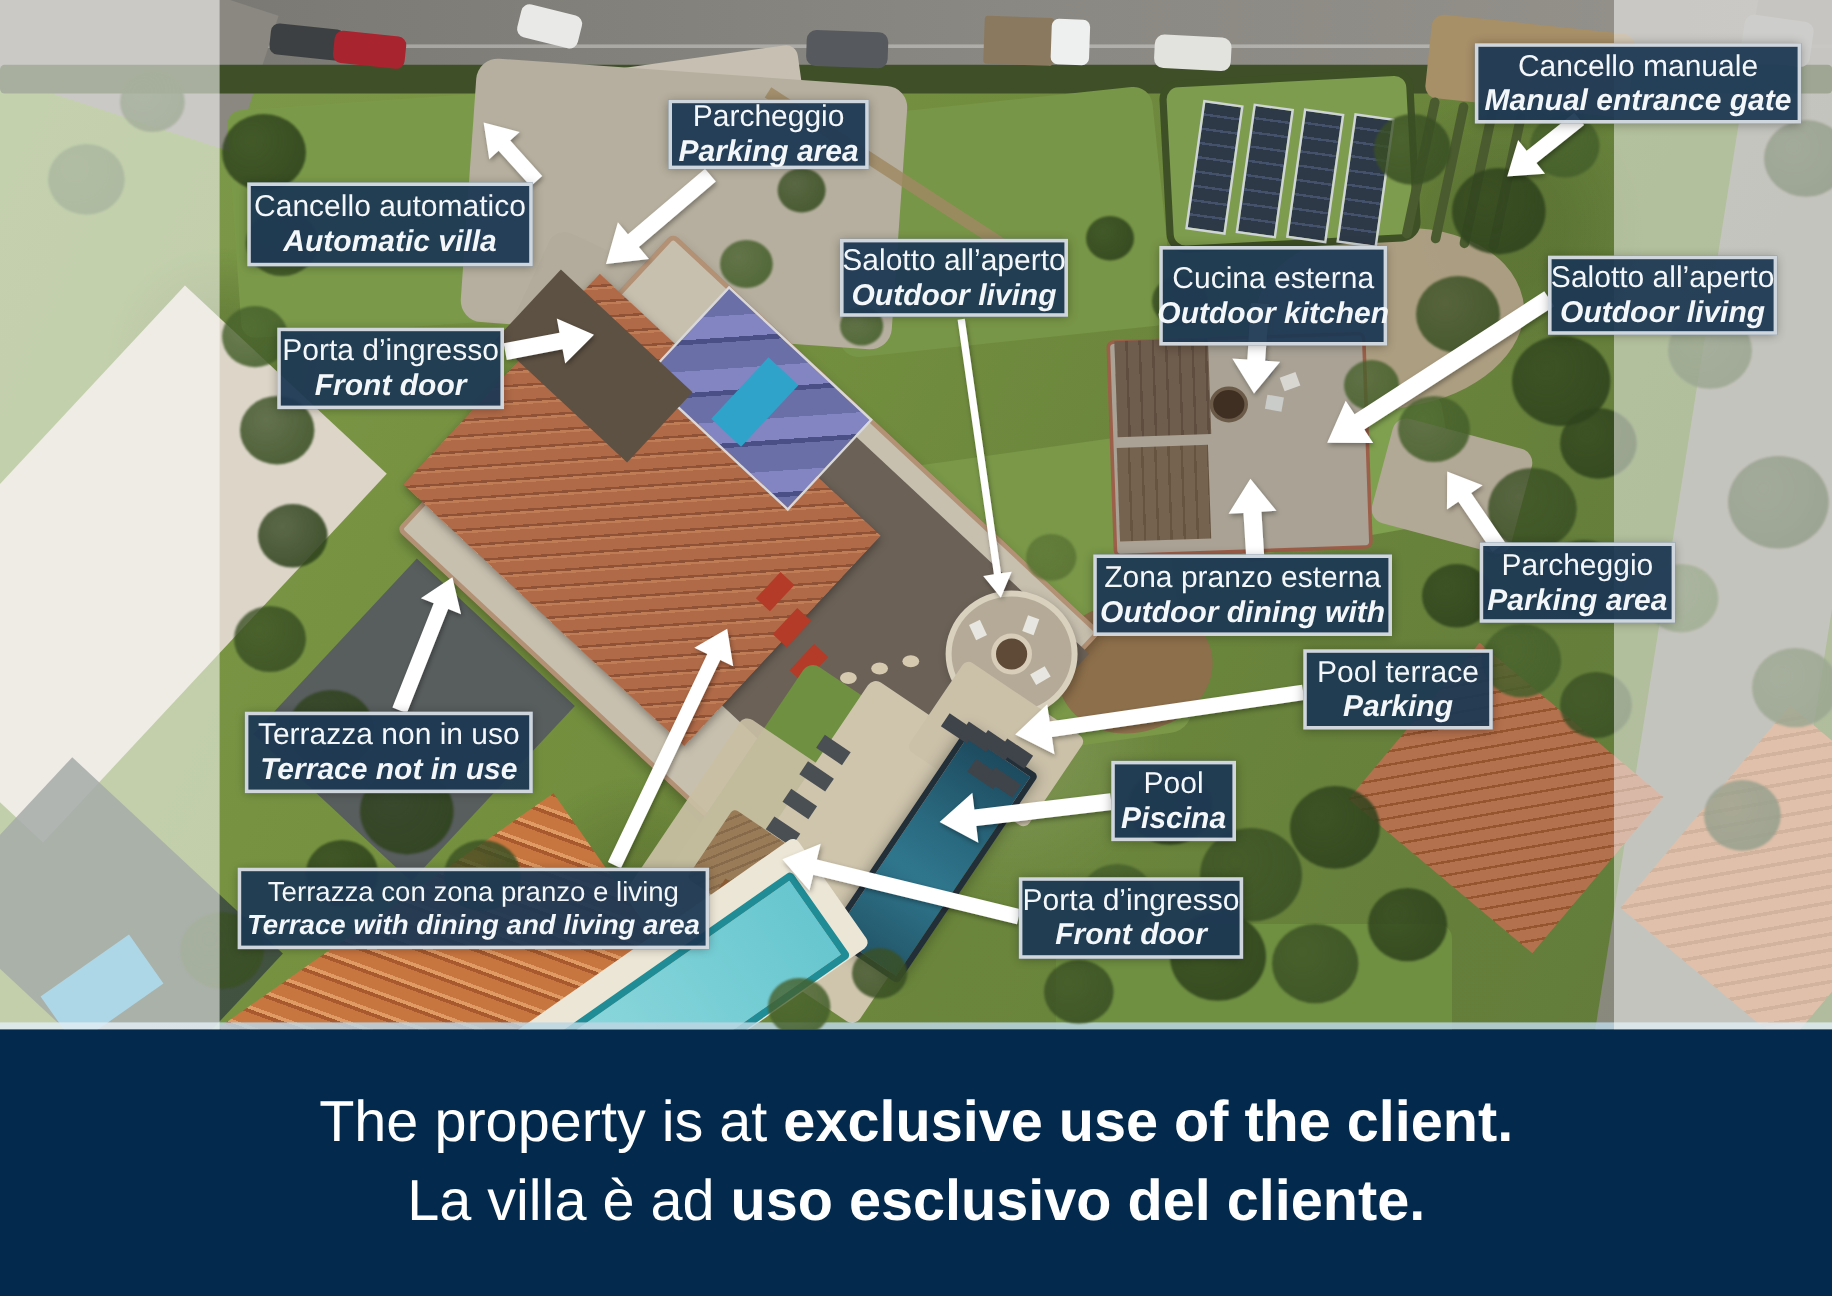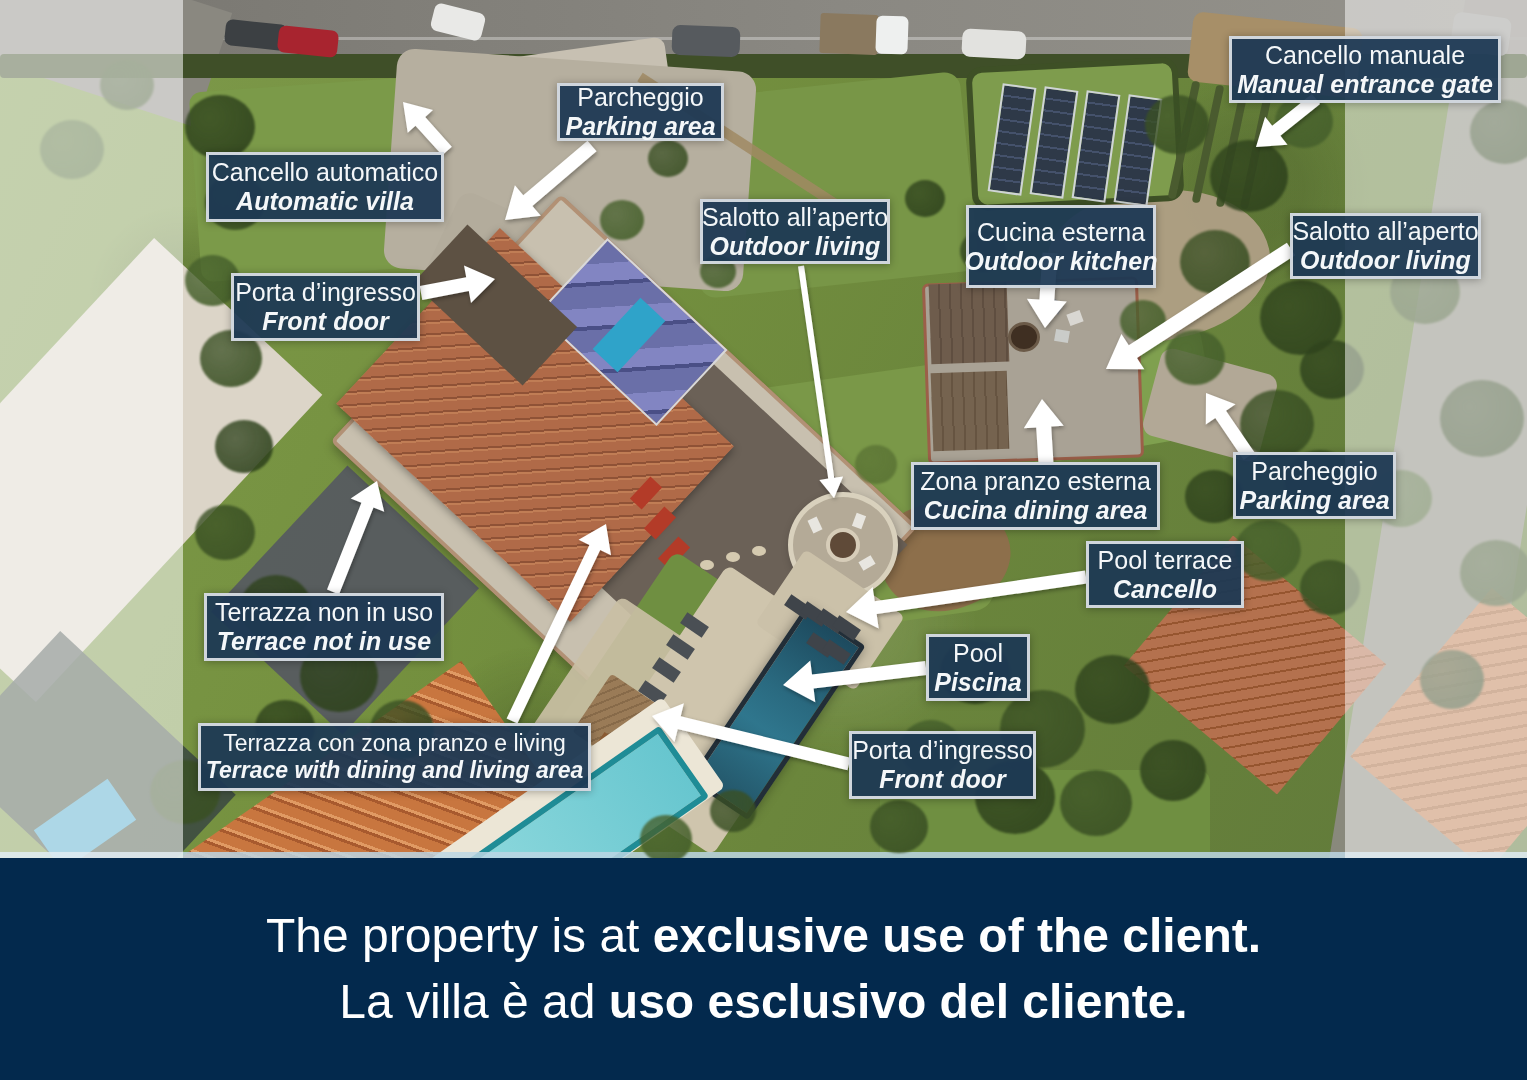--- a/index.html
+++ b/index.html
@@ -240,29 +240,29 @@
   <div class="label" style="left:966px;top:189px;width:190px;height:83px;margin-top:16px;">
     <span class="l1">Cucina esterna</span>
     <span class="l2">Outdoor kitchen</span>
   </div>
   <div class="label" style="left:1290px;top:213px;width:191px;height:66px;">
     <span class="l1">Salotto all’aperto</span>
     <span class="l2">Outdoor living</span>
   </div>
   <div class="label" style="left:911px;top:462px;width:249px;height:68px;">
     <span class="l1">Zona pranzo esterna</span>
-    <span class="l2">Cucina dining area</span>
+    <span class="l2">Outdoor dining with</span>
   </div>
   <div class="label" style="left:1233px;top:452px;width:163px;height:67px;">
     <span class="l1">Parcheggio</span>
     <span class="l2">Parking area</span>
   </div>
   <div class="label" style="left:1086px;top:541px;width:158px;height:67px;">
     <span class="l1">Pool terrace</span>
-    <span class="l2">Cancello</span>
+    <span class="l2">Parking</span>
   </div>
   <div class="label" style="left:926px;top:634px;width:104px;height:67px;">
     <span class="l1">Pool</span>
     <span class="l2">Piscina</span>
   </div>
   <div class="label small" style="left:198px;top:723px;width:393px;height:68px;">
     <span class="l1">Terrazza con zona pranzo e living</span>
     <span class="l2">Terrace with dining and living area</span>
   </div>
   <div class="label" style="left:204px;top:593px;width:240px;height:68px;">

